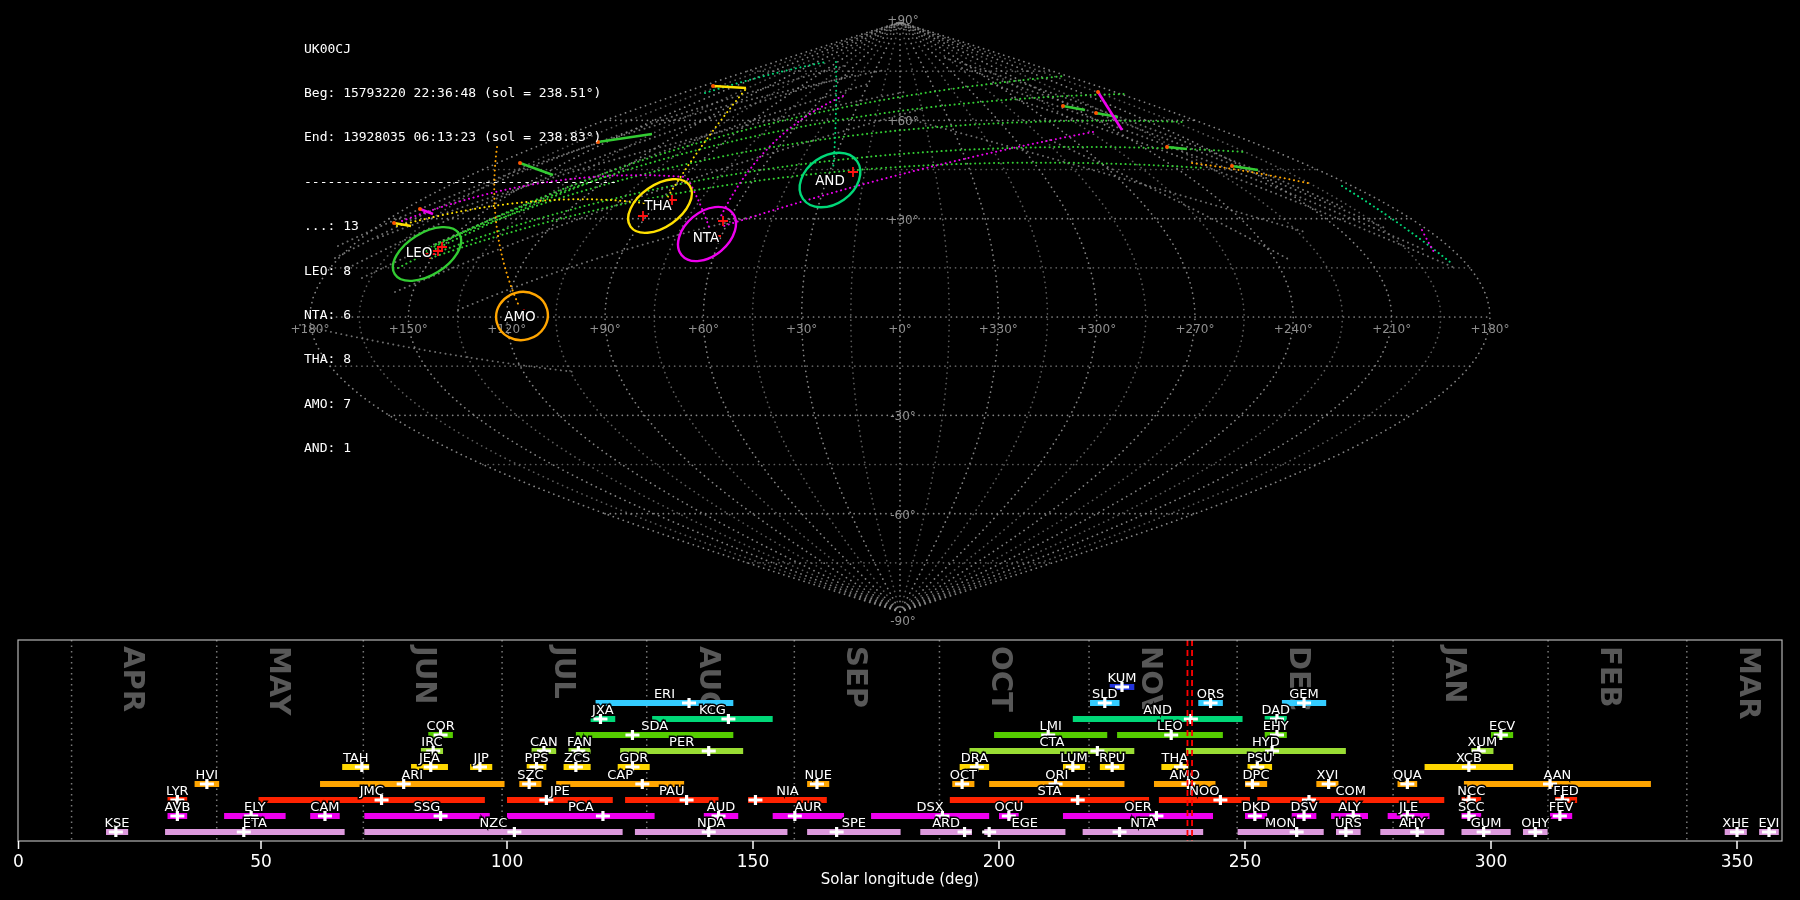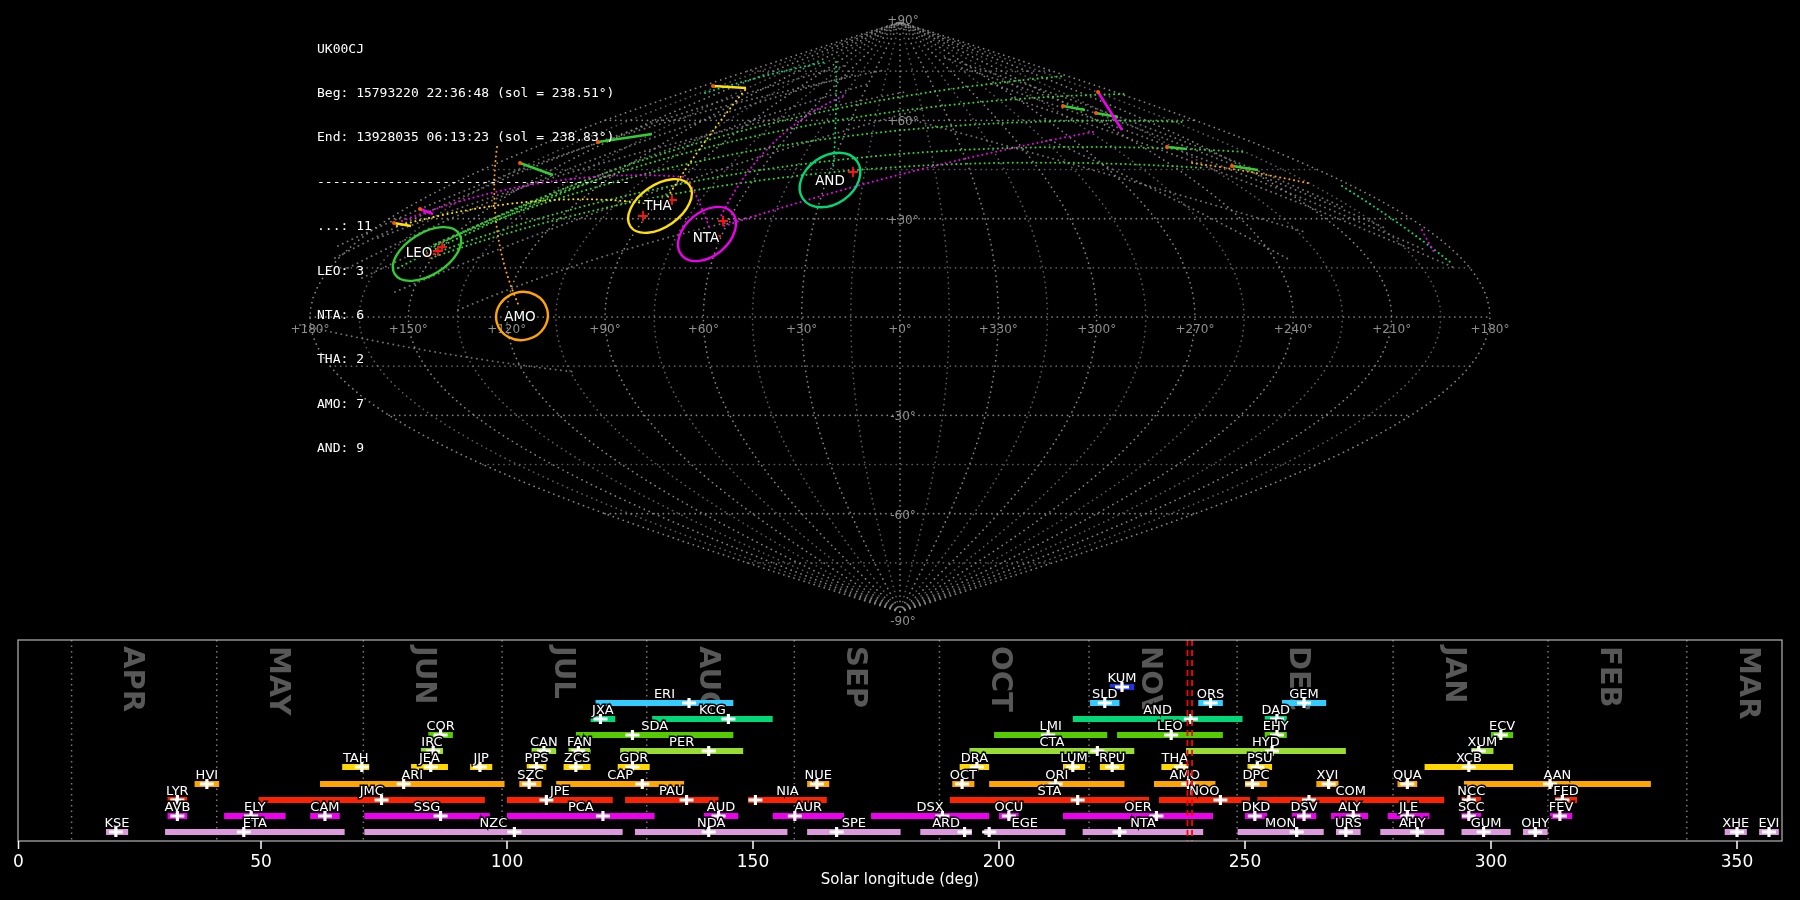--- a/index.html
+++ b/index.html
@@ -1,38 +1,38 @@
 <!DOCTYPE html>
 <html><head>
 <meta charset="utf-8">
 <style>
   html,body{margin:0;padding:0;background:#000;}
   #stage{position:relative;width:1800px;height:900px;background:#000;overflow:hidden;
          font-family:"DejaVu Sans",sans-serif;}
-  #info{position:absolute;left:317px;top:12px;color:#fff;
+  #info{position:absolute;left:304px;top:12px;color:#fff;
         font-family:"DejaVu Sans Mono",monospace;font-size:13px;line-height:14.8px;
         white-space:pre;z-index:5;}
   svg{position:absolute;left:0;top:0;}
   text{font-family:"DejaVu Sans",sans-serif;}
 </style>
 </head>
 <body>
 
 <div id="stage">
   <div id="info">
     <div>UK00CJ</div>
     <div>Beg: 15793220 22:36:48 (sol = 238.51°)</div>
     <div>End: 13928035 06:13:23 (sol = 238.83°)</div>
     <div>----------------------------------------</div>
-    <div>...: 11</div>
-    <div>LEO: 3</div>
+    <div>...: 13</div>
+    <div>LEO: 8</div>
     <div>NTA: 6</div>
-    <div>THA: 2</div>
+    <div>THA: 8</div>
     <div>AMO: 7</div>
-    <div>AND: 9</div>
+    <div>AND: 1</div>
   </div>
   <svg id="scene" width="1800" height="900" viewBox="0 0 1800 900">
     <g id="map-layer">
         <line x1="747.2967633895128" y1="562.8333333333333" x2="1052.7032366104872" y2="562.8333333333333" opacity="0.65" stroke="#8a8a8a" stroke-width="1.7" stroke-dasharray="0.1 5.2" stroke-linecap="round" fill="none"></line>
         <line x1="605" y1="513.6666666666666" x2="1195" y2="513.6666666666666" opacity="0.95" stroke="#8a8a8a" stroke-width="1.7" stroke-dasharray="0.1 5.2" stroke-linecap="round" fill="none"></line>
         <line x1="482.80699909993695" y1="464.5" x2="1317.193000900063" y2="464.5" opacity="0.65" stroke="#8a8a8a" stroke-width="1.7" stroke-dasharray="0.1 5.2" stroke-linecap="round" fill="none"></line>
         <line x1="389.04501176718117" y1="415.3333333333333" x2="1410.9549882328188" y2="415.3333333333333" opacity="0.95" stroke="#8a8a8a" stroke-width="1.7" stroke-dasharray="0.1 5.2" stroke-linecap="round" fill="none"></line>
         <line x1="330.10376248944965" y1="366.1666666666667" x2="1469.8962375105502" y2="366.1666666666667" opacity="0.65" stroke="#8a8a8a" stroke-width="1.7" stroke-dasharray="0.1 5.2" stroke-linecap="round" fill="none"></line>
         <line x1="310" y1="317" x2="1490" y2="317" opacity="0.95" stroke="#8a8a8a" stroke-width="1.7" stroke-dasharray="0.1 5.2" stroke-linecap="round" fill="none"></line>
         <line x1="330.10376248944965" y1="267.8333333333333" x2="1469.8962375105502" y2="267.8333333333333" opacity="0.65" stroke="#8a8a8a" stroke-width="1.7" stroke-dasharray="0.1 5.2" stroke-linecap="round" fill="none"></line>

